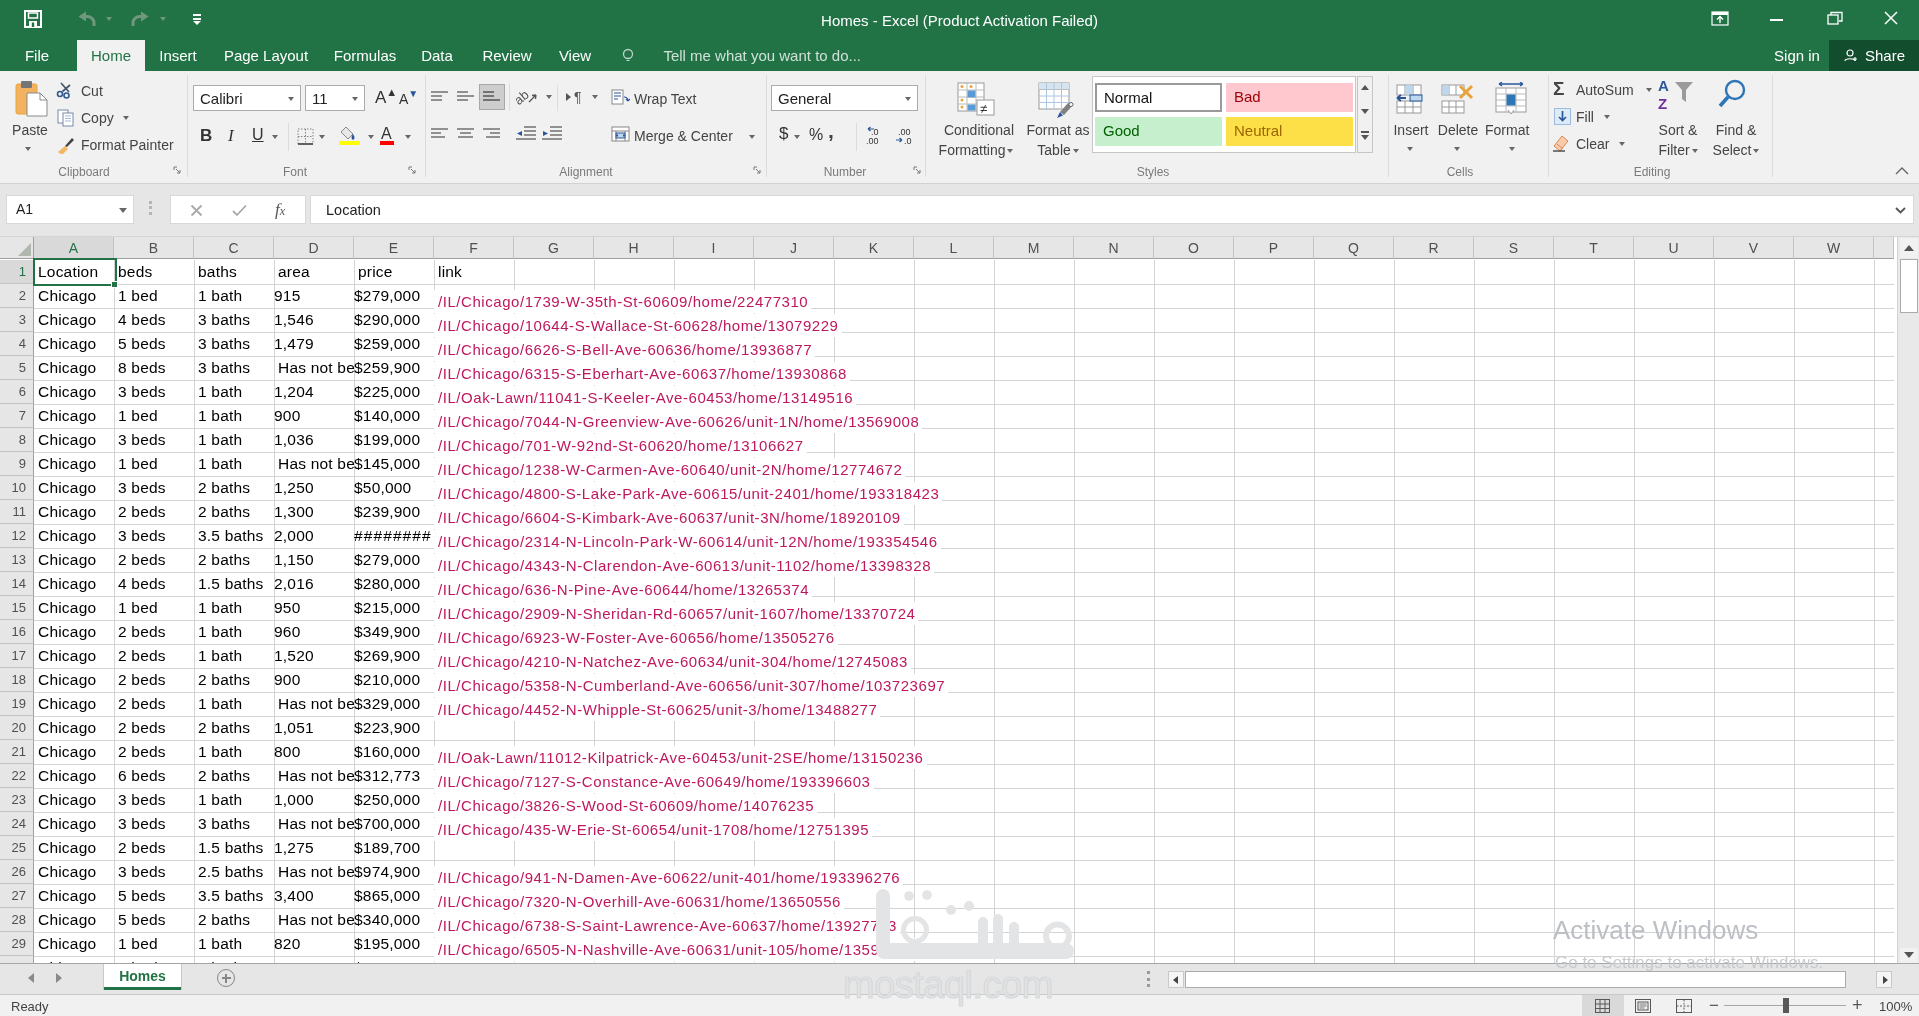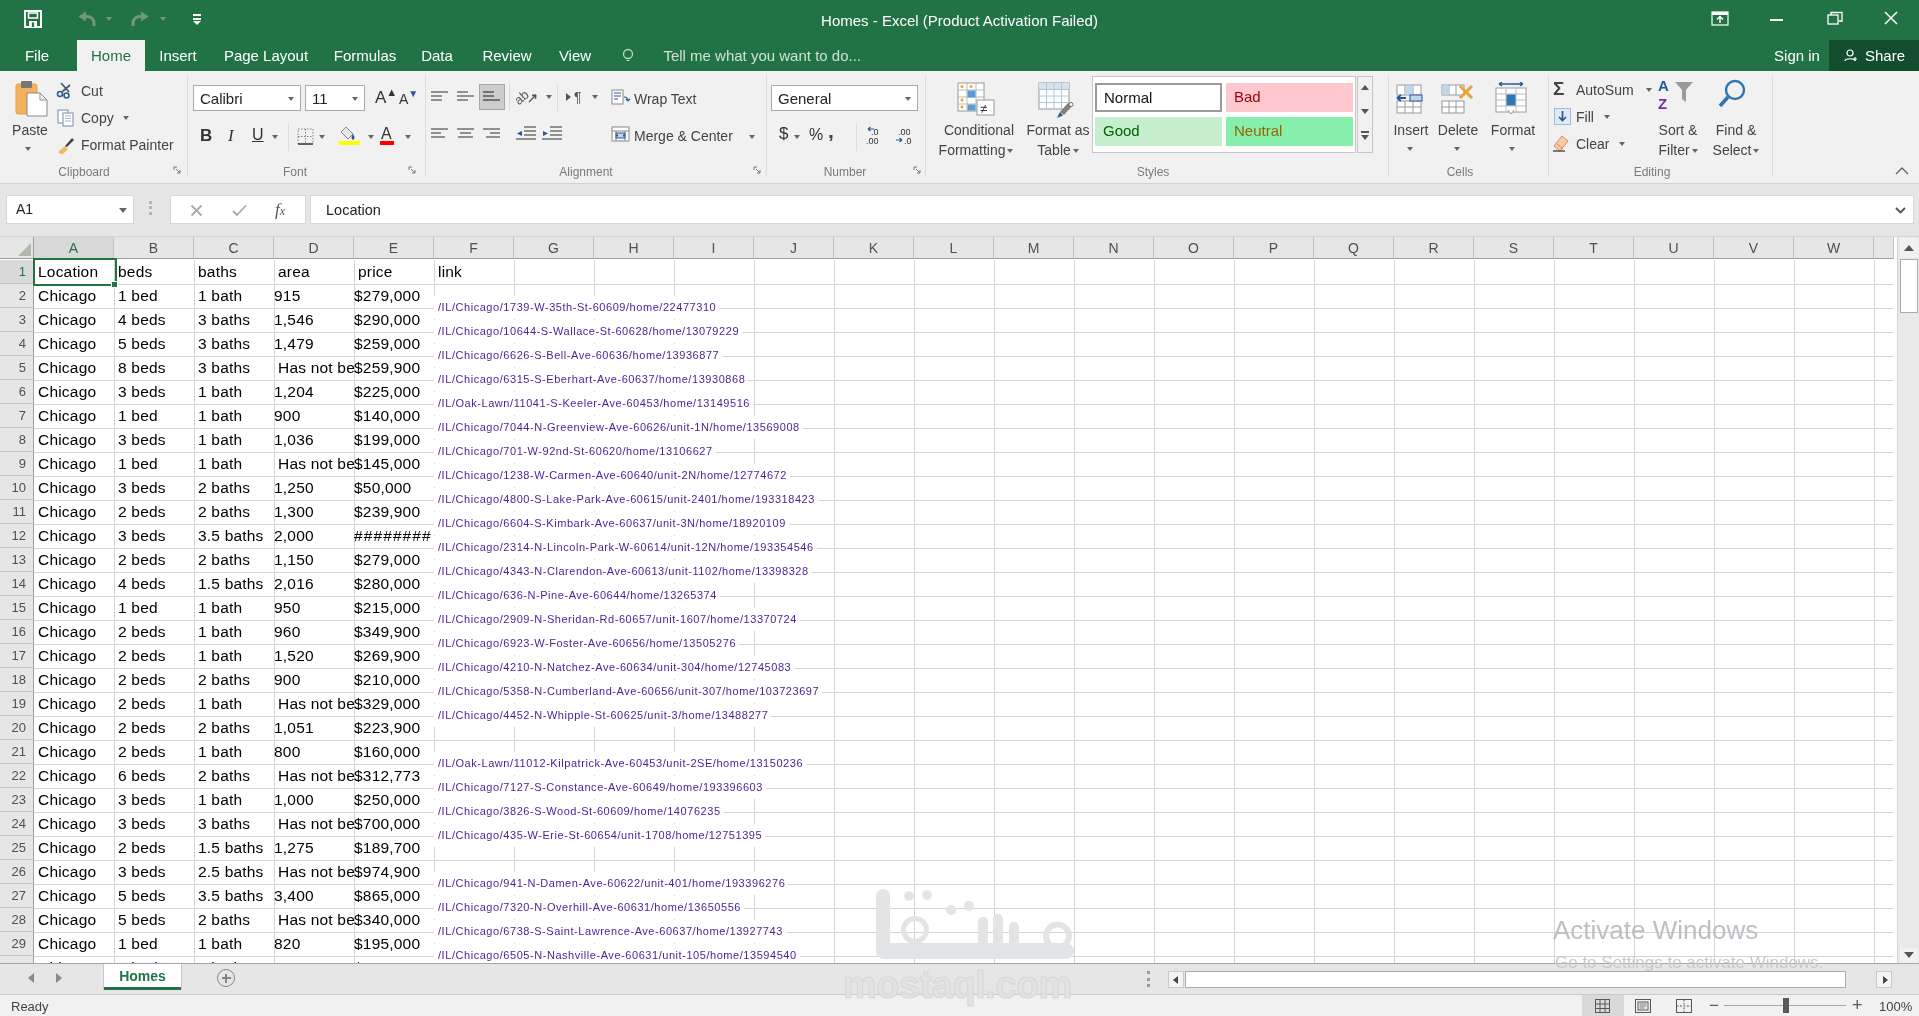--- a/index.html
+++ b/index.html
@@ -29,21 +29,21 @@
 .rhd.sel{background:#d9d9d9;color:#217346}
 
 #grid{position:absolute;left:34px;top:260px;width:1860px;height:703px;background:#fff;overflow:hidden;
  background-image:repeating-linear-gradient(to right,transparent 0,transparent 79px,#d4d4d4 79px,#d4d4d4 80px),repeating-linear-gradient(to bottom,transparent 0,transparent 23px,#d4d4d4 23px,#d4d4d4 24px);background-position:1px 1px;}
 .xrow{position:absolute;left:0;width:1860px;height:24px}
 .cell{position:absolute;top:0;height:23px;line-height:23px;font-size:15.5px;letter-spacing:0.2px;color:#000;overflow:hidden;white-space:pre}
 .cell.txt{padding-left:4px}
 .cell.num{padding-right:4px}
 .cell.hash{letter-spacing:1.1px;padding-right:2px}
 .cell.price{padding-right:8px}
-.flink{position:absolute;top:12px;height:23px;line-height:23px;font-size:11px;letter-spacing:0.55px;color:#4c1d95;white-space:pre;background:#fff;padding-left:4px;padding-right:3px}
+.flink{position:absolute;top:6px;height:23px;line-height:23px;font-size:15px;letter-spacing:0.55px;color:#be185d;white-space:pre;background:#fff;padding-left:4px;padding-right:3px}
 
 #selbox{position:absolute;left:33px;top:258px;width:84px;height:28px;border:2px solid #217346;background:transparent;z-index:5}
 #selhandle{position:absolute;left:111px;top:281px;width:7px;height:7px;background:#217346;border:1px solid #fff;z-index:6}
 
 #vsb{position:absolute;left:1897px;top:237px;width:22px;height:726px;background:#e9e9e9;border-left:1px solid #d4d4d4}
 #tabbar{position:absolute;left:0;top:963px;width:1919px;height:31px;background:#e6e6e6;border-top:1px solid #a6a6a6}
 #sbar{position:absolute;left:0;top:994px;width:1919px;height:22px;background:#f1f1f1;border-top:1px solid #c9c9c9;font-size:13px;color:#444}
 .wm{position:absolute;color:#e0e0e0;z-index:30}
 .thumb{background:#fff;border:1px solid #ababab;position:absolute}
 .sbtn{background:#f5f5f5;border:1px solid #c9c9c9;position:absolute}
@@ -291,21 +291,21 @@
 <div class="ab" style="left:1092px;top:5px;width:264px;height:77px;background:#fff;border:1px solid #c6c6c6"></div>
 <div class="ab" style="left:1095px;top:12px;width:127px;height:29px;background:#fff;border:2px solid #9a9a9a">
  <span class="ab" style="left:7px;top:4px;font-size:15px;color:#111">Normal</span>
     </div>
 <div class="ab" style="left:1226px;top:12px;width:127px;height:29px;background:#ffc7ce">
  <span class="ab" style="left:8px;top:5px;font-size:15px;color:#9c0006">Bad</span>
     </div>
 <div class="ab" style="left:1095px;top:46px;width:127px;height:29px;background:#c6efce">
  <span class="ab" style="left:8px;top:5px;font-size:15px;color:#006100">Good</span>
     </div>
-<div class="ab" style="left:1226px;top:46px;width:127px;height:29px;background:#86efac">
+<div class="ab" style="left:1226px;top:46px;width:127px;height:29px;background:#fde047">
  <span class="ab" style="left:8px;top:5px;font-size:15px;color:#9c6500">Neutral</span>
     </div>
 <div class="ab" style="left:1357px;top:5px;width:16px;height:77px;background:#f1f1f1;border:1px solid #c6c6c6"></div>
 <span class="ab" style="left:1361px;top:14px;width:0;height:0;border-left:4px solid transparent;border-right:4px solid transparent;border-bottom:5px solid #555"></span>
 <span class="ab" style="left:1361px;top:38px;width:0;height:0;border-left:4px solid transparent;border-right:4px solid transparent;border-top:5px solid #555"></span>
 <div class="ab" style="left:1361px;top:60px;width:8px;height:1.5px;background:#555"></div>
 <span class="ab" style="left:1361px;top:64px;width:0;height:0;border-left:4px solid transparent;border-right:4px solid transparent;border-top:5px solid #555"></span>
 <div class="glabel" style="left:1103px;width:100px">Styles</div>
 <div class="gsep" style="left:1388px"></div>
 
@@ -330,21 +330,21 @@
 </svg>
 <div class="ab rtxt" style="left:1432px;top:51px;width:52px;text-align:center">Delete</div>
 <span class="ab dd" style="left:1454px;top:76px"></span>
 <svg class="ab" style="left:1494px;top:11px" width="36" height="34" viewBox="0 0 36 34">
  <rect x="2" y="6" width="30" height="24" fill="#fff" stroke="#999"></rect>
  <path d="M2 12 h30 M2 18 h30 M2 24 h30 M12 6 v24 M22 6 v24" stroke="#bbb"></path>
  <rect x="12.5" y="12.5" width="9" height="11" fill="#2e75b6"></rect>
  <path d="M5 2 h24 M5 2 l3 -2 M5 2 l3 2 M29 2 l-3 -2 M29 2 l-3 2" stroke="#2b579a" stroke-width="1.3" fill="none"></path>
  <path d="M14 28 l3 4 3 -4" fill="#fff" stroke="#999"></path>
 </svg>
-<div class="ab rtxt" style="left:1485px;top:51px;width:56px;text-align:center">Format</div>
+<div class="ab rtxt" style="left:1485px;top:51px;width:56px;">Format</div>
 <span class="ab dd" style="left:1509px;top:76px"></span>
 <div class="glabel" style="left:1410px;width:100px">Cells</div>
 <div class="gsep" style="left:1548px"></div>
 
 <div class="ab" style="left:1553px;top:7px;font-size:19px;font-weight:bold;color:#444">Σ</div>
 <div class="ab rtxt" style="left:1576px;top:11px">AutoSum</div>
 <span class="ab dd" style="left:1646px;top:17px"></span>
 <svg class="ab" style="left:1554px;top:37px" width="17" height="17" viewBox="0 0 17 17">
  <rect x="0.5" y="0.5" width="16" height="16" fill="#ddebf7" stroke="#9dbbdd"></rect>
  <path d="M8.5 3 v9 M5 9 l3.5 3.5 L12 9" stroke="#2b579a" stroke-width="1.7" fill="none"></path>
@@ -767,13 +767,13 @@
       <circle cx="55" cy="9" r="4.8"></circle>
  <path d="M57 44 a14 14 0 1 0 -28 0 a14 14 0 1 0 28 0 z M52 44 a9 9 0 1 1 -18 0 a9 9 0 1 1 18 0 z" fill-rule="evenodd"></path>
  <circle cx="79" cy="24" r="5"></circle>
       <circle cx="97" cy="20" r="5"></circle>
  <rect x="106" y="31" width="10" height="30" rx="5"></rect>
  <rect x="121" y="28" width="10" height="33" rx="5"></rect>
  <rect x="137" y="36" width="10" height="25" rx="5"></rect>
  <path d="M200 50 a14.5 14.5 0 1 0 -29 0 a14.5 14.5 0 1 0 29 0 z M194 50 a8.5 8.5 0 1 1 -17 0 a8.5 8.5 0 1 1 17 0 z" fill-rule="evenodd"></path>
  </g>
 </svg>
-<div class="wm" style="left:843px;top:964px;font-size:38px;font-weight:bold;color:#e0e2e4;-webkit-text-stroke:1.2px #d6d8da;letter-spacing:-0.5px">mostaql.com</div>
+<div class="wm" style="left:843px;top:964px;font-size:38px;font-weight:normal;color:#e0e2e4;-webkit-text-stroke:1.2px #d6d8da;letter-spacing:-0.5px">mostaql.com</div>
 
 </body></html>

